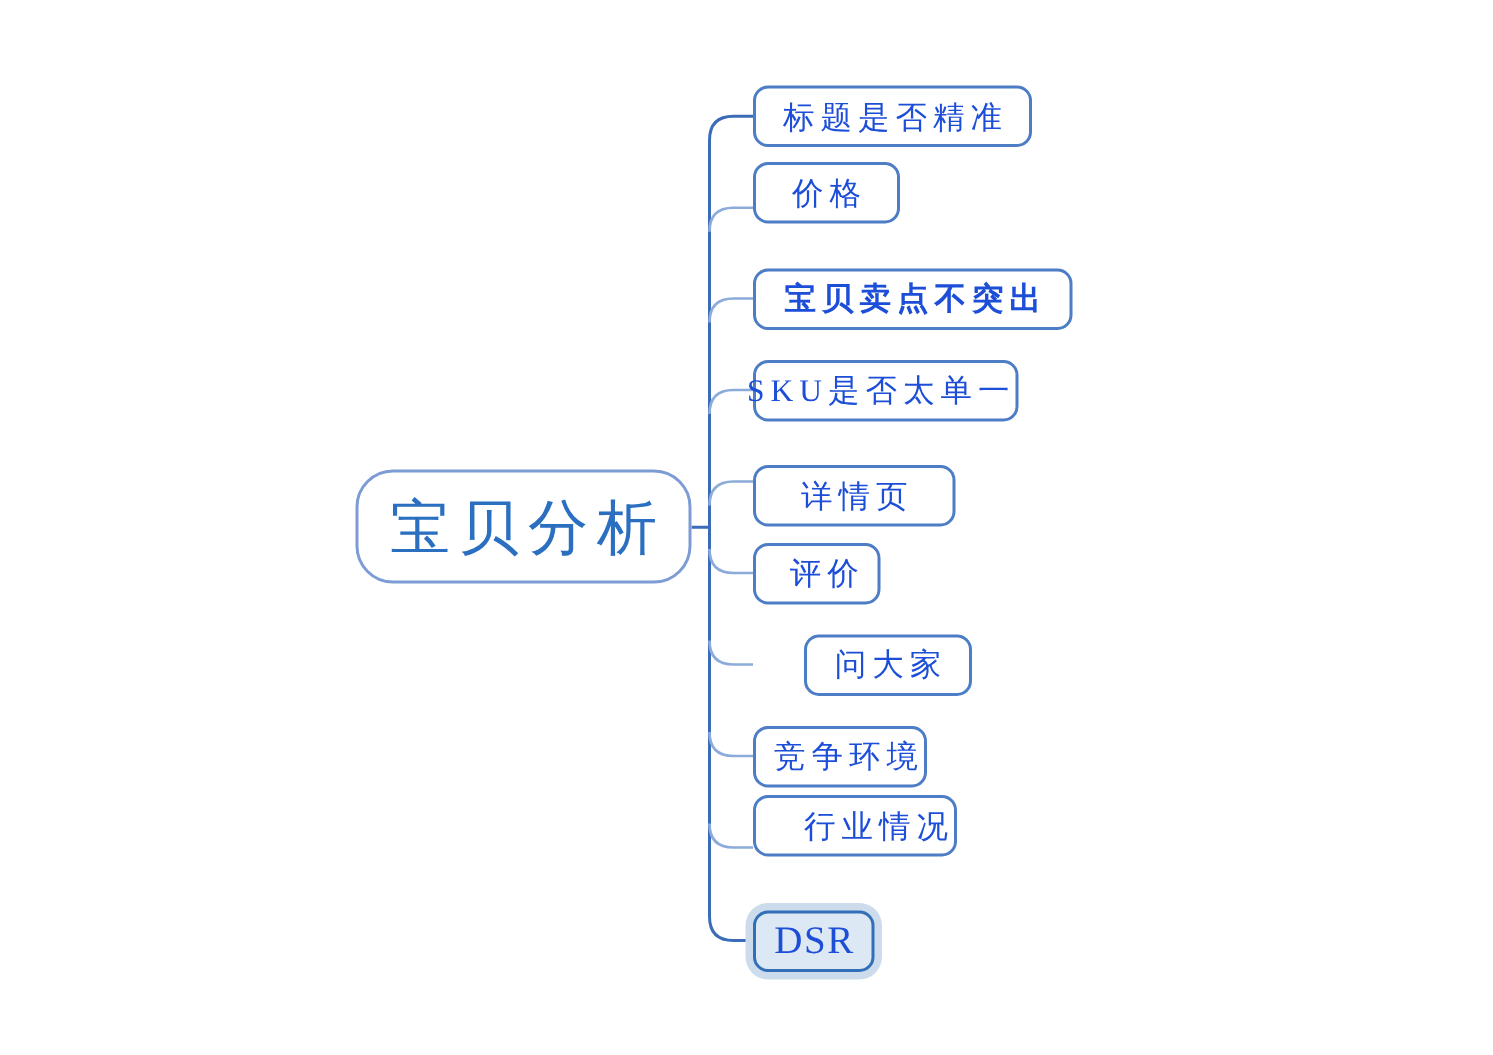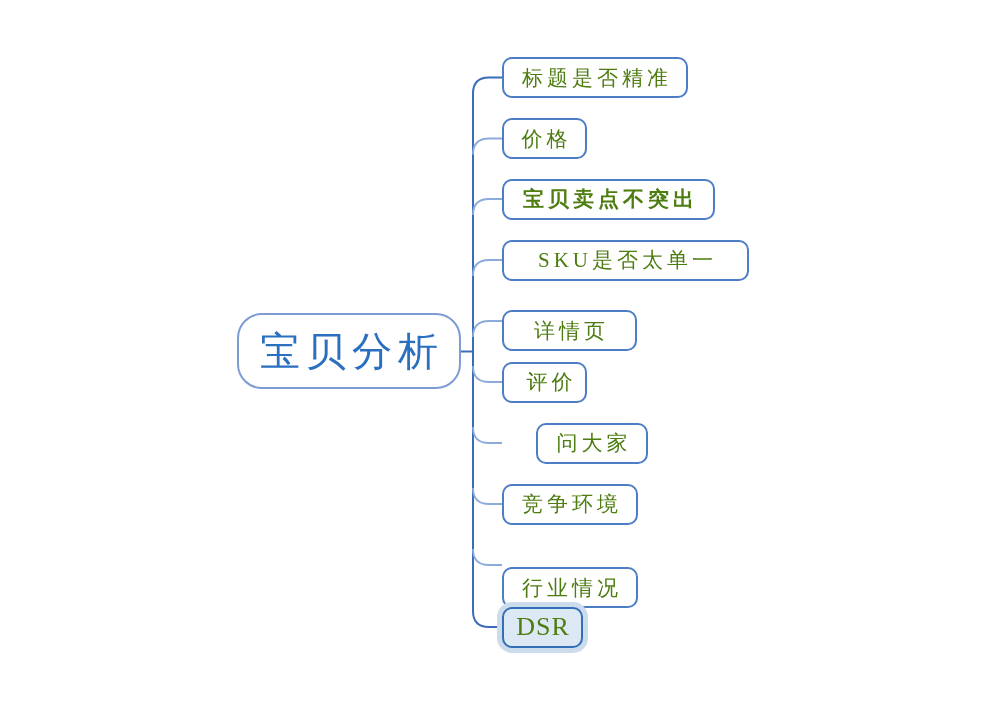--- a/index.html
+++ b/index.html
@@ -43,42 +43,42 @@
     font-size: 40px;
     letter-spacing: 6px;
     padding-left: 6px; 
     text-align: center;
   }
   .child-node {
     left: 502px;
     height: 41px;
     border: 2px solid #4d7dc5;
     border-radius: 10px;
-    color: #4d7c0f;
+    color: #1d4ed8;
     font-size: 21px;
     letter-spacing: 4px;
     padding-left: 4px; 
   }
   .child-node.selected {
     background: #dce9f4;
     border-color: #336fb7;
     box-shadow: 0 0 0 5px #ccdcec;
     letter-spacing: 1px;
     padding-left: 1px;
     font-size: 26px;
   }
   .n1  { top: 57px;    width: 186px; }
-  .n2  { top: 118px;   width: 85px;  }
+  .n2  { top: 108px;   width: 98px;  }
   .n3  { top: 178.5px; width: 213px; font-weight: bold; }
-  .n4  { top: 239.5px; width: 247px; }
+  .n4  { top: 239.5px; width: 177px; justify-content: flex-end; }
   .n5  { top: 310px; width: 135px; }
   .n6  { top: 361.5px; width: 85px; padding-left: 14px;  }
   .n7  { top: 422.5px; width: 112px; margin-left: 34px; }
-  .n8  { top: 483.5px; width: 136px; }
-  .n9  { top: 567px; width: 136px; }
+  .n8  { top: 483.5px; width: 116px; justify-content: flex-end; }
+  .n9  { top: 530px; width: 136px; justify-content: flex-end; }
   .n10 { top: 606.5px; width: 81px;  }
 </style>
 </head>
 <body>
 
 <div id="canvas">
 
   <svg id="connectors" viewBox="0 0 995 703" xmlns="http://www.w3.org/2000/svg">
 
     <path d="M 461 351.5 H 473" stroke="#3b6cb7" stroke-width="2" fill="none"></path>

